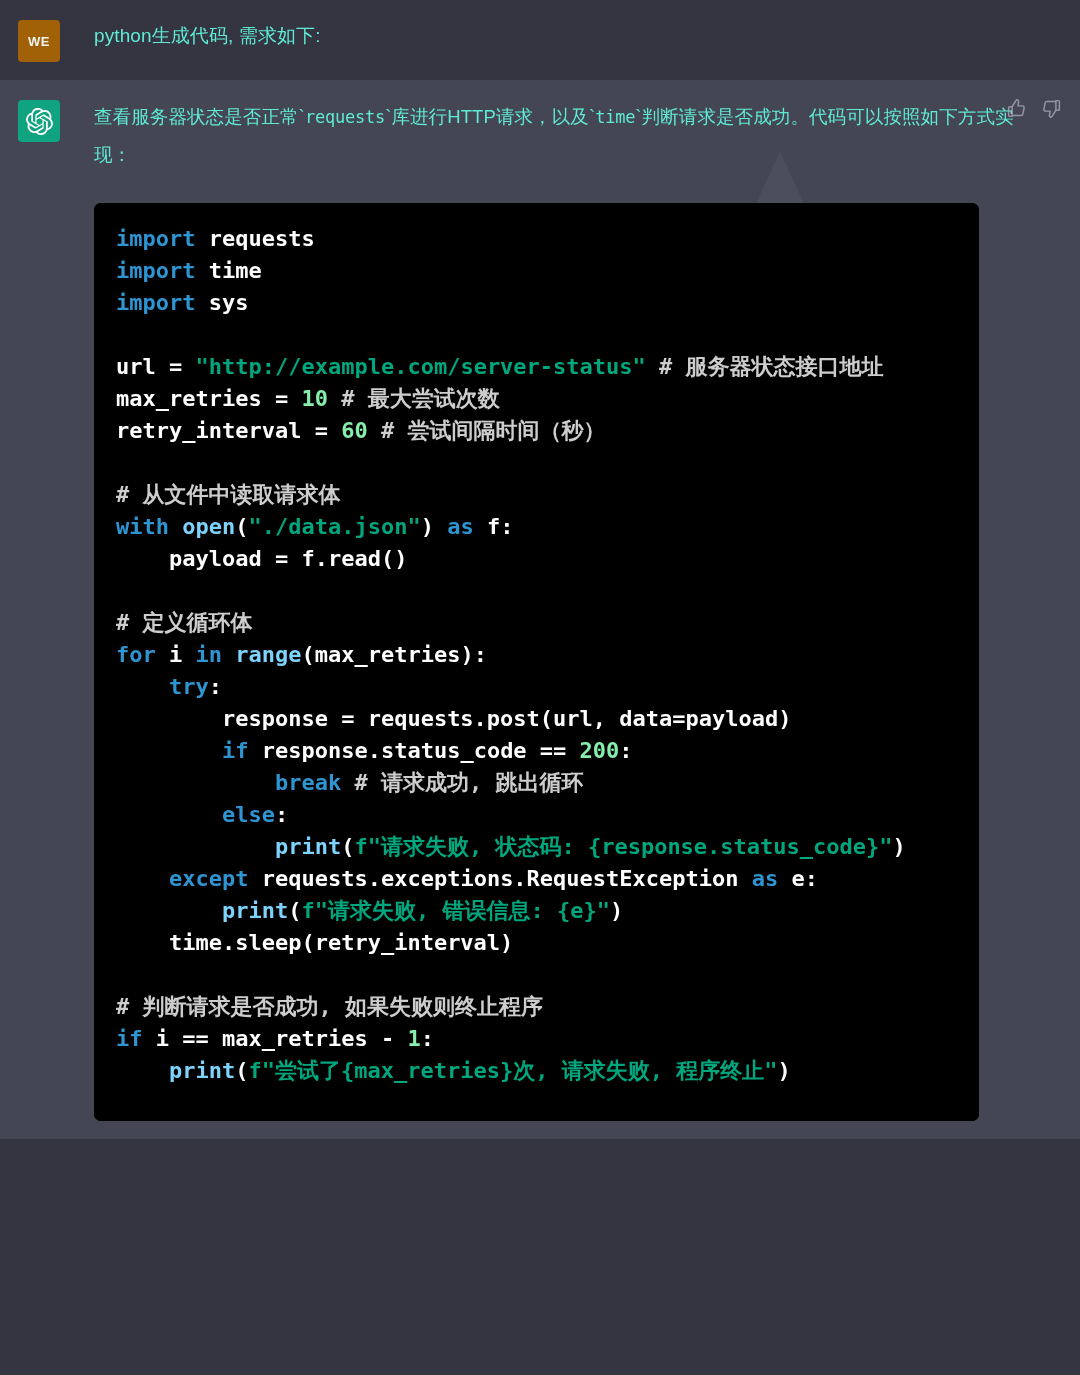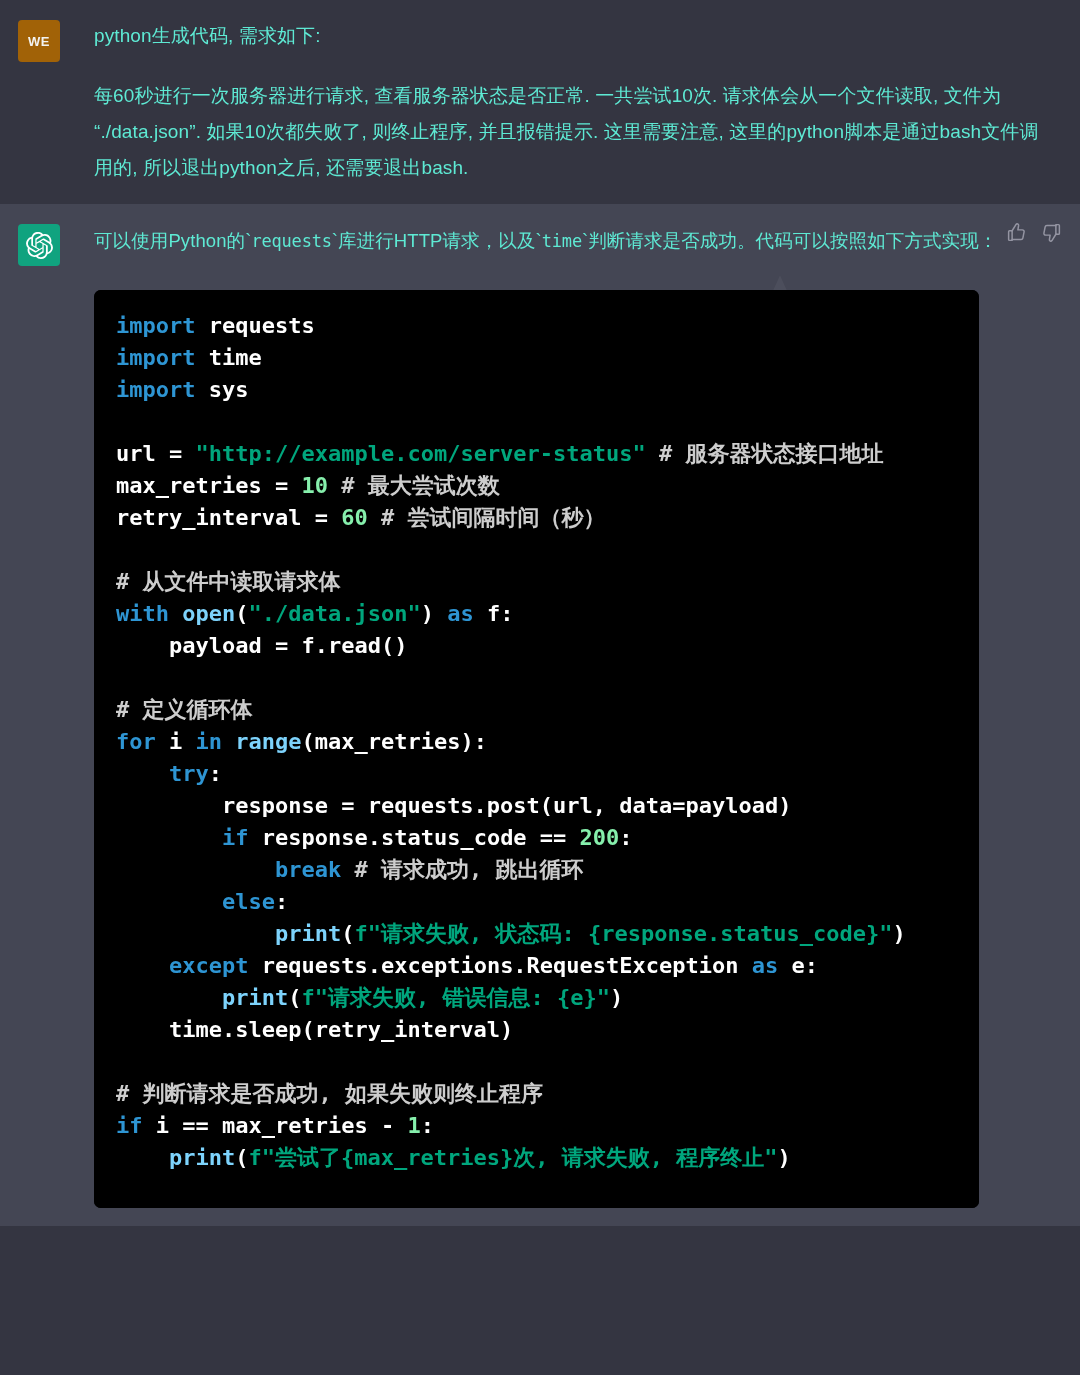--- a/index.html
+++ b/index.html
@@ -149,21 +149,20 @@
 
 <div class="conversation">
 
   <div class="msg-row user">
     <div class="msg-inner">
       <div class="avatar user">
         <span>WE</span>
       </div>
       <div class="msg-body">
         <div class="para">python生成代码, 需求如下:</div>
-        <div class="para">每60秒进行一次服务器进行请求, 查看服务器状态是否正常. 一共尝试10次. 请求体会从一个文件读取, 文件为 “./data.json”. 如果10次都失败了, 则终止程序, 并且报错提示. 这里需要注意, 这里的python脚本是通过bash文件调用的, 所以退出python之后, 还需要退出bash.</div>
       </div>
     </div>
   </div>
 
   <div class="msg-row assistant">
 
     <svg class="watermark" viewBox="0 0 200 200">
       <polygon points="100,10 150,120 100,95 50,120" fill="#ffffff"></polygon>
       <polygon points="100,30 100,190" stroke="#ffffff" stroke-width="10" fill="none"></polygon>
       <polygon points="20,130 60,105 75,150 35,170" fill="#ffffff"></polygon>
@@ -187,21 +186,21 @@
 
     <div class="msg-inner">
       <div class="avatar bot">
         <svg viewBox="0 0 24 24" fill="#ffffff">
           <path d="M22.28 9.82a5.99 5.99 0 0 0-.52-4.91 6.05 6.05 0 0 0-6.52-2.9A6 6 0 0 0 4.98 4.18a5.99 5.99 0 0 0-4 2.9 6.05 6.05 0 0 0 .74 7.1 5.98 5.98 0 0 0 .51 4.91 6.05 6.05 0 0 0 6.52 2.9A5.98 5.98 0 0 0 13.26 24a6.06 6.06 0 0 0 5.77-4.21 5.99 5.99 0 0 0 4-2.9 6.06 6.06 0 0 0-.75-7.07zm-9.02 12.6a4.48 4.48 0 0 1-2.88-1.04l.14-.08 4.78-2.76a.79.79 0 0 0 .39-.68v-6.74l2.02 1.17a.07.07 0 0 1 .04.06v5.58a4.5 4.5 0 0 1-4.5 4.49zM3.6 18.3a4.47 4.47 0 0 1-.54-3.01l.14.09 4.79 2.76a.77.77 0 0 0 .78 0l5.84-3.37v2.33a.08.08 0 0 1-.03.07l-4.84 2.79a4.5 4.5 0 0 1-6.14-1.65zM2.34 7.9a4.49 4.49 0 0 1 2.35-1.98v5.68a.77.77 0 0 0 .38.67l5.82 3.36-2.02 1.17a.08.08 0 0 1-.07 0l-4.84-2.8a4.5 4.5 0 0 1-1.62-6.1zm16.6 3.86L13.1 8.38l2.02-1.16a.08.08 0 0 1 .07 0l4.84 2.8a4.49 4.49 0 0 1-.68 8.1v-5.68a.79.79 0 0 0-.4-.68zm2.01-3.02l-.14-.09-4.78-2.78a.78.78 0 0 0-.79 0L9.4 9.24V6.91a.07.07 0 0 1 .03-.07l4.84-2.79a4.5 4.5 0 0 1 6.68 4.66zM8.3 12.87l-2.02-1.17a.08.08 0 0 1-.04-.06V6.07a4.5 4.5 0 0 1 7.38-3.45l-.14.08L8.7 5.46a.79.79 0 0 0-.39.68zm1.1-2.37l2.6-1.5 2.6 1.5v3l-2.6 1.5-2.6-1.5z"></path>
         </svg>
       </div>
 
       <div class="msg-body">
 
-        <div class="para"><span>可以使用Python的`</span><code class="inline">requests</code><span>`库进行HTTP请求，以及`</span><code class="inline">time</code><span>`判断请求是否成功。代码可以按照如下方式实现：</span></div>
+        <div class="para"><span>查看服务器状态是否正常`</span><code class="inline">requests</code><span>`库进行HTTP请求，以及`</span><code class="inline">time</code><span>`判断请求是否成功。代码可以按照如下方式实现：</span></div>
 
         <div class="code-block">
           <div class="code-body" id="code-body"><div class="code-line"><span class="t-kw">import</span><span class="t-pl"> requests</span></div><div class="code-line"><span class="t-kw">import</span><span class="t-pl"> time</span></div><div class="code-line"><span class="t-kw">import</span><span class="t-pl"> sys</span></div><div class="code-line">&nbsp;</div><div class="code-line"><span class="t-pl">url = </span><span class="t-str">"http://example.com/server-status"</span><span class="t-pl"> </span><span class="t-com"># 服务器状态接口地址</span></div><div class="code-line"><span class="t-pl">max_retries = </span><span class="t-num">10</span><span class="t-pl"> </span><span class="t-com"># 最大尝试次数</span></div><div class="code-line"><span class="t-pl">retry_interval = </span><span class="t-num">60</span><span class="t-pl"> </span><span class="t-com"># 尝试间隔时间（秒）</span></div><div class="code-line">&nbsp;</div><div class="code-line"><span class="t-com"># 从文件中读取请求体</span></div><div class="code-line"><span class="t-kw">with</span><span class="t-pl"> </span><span class="t-bi">open</span><span class="t-pl">(</span><span class="t-str">"./data.json"</span><span class="t-pl">) </span><span class="t-kw">as</span><span class="t-pl"> f:</span></div><div class="code-line"><span class="t-pl">    payload = f.read()</span></div><div class="code-line">&nbsp;</div><div class="code-line"><span class="t-com"># 定义循环体</span></div><div class="code-line"><span class="t-kw">for</span><span class="t-pl"> i </span><span class="t-kw">in</span><span class="t-pl"> </span><span class="t-bi">range</span><span class="t-pl">(max_retries):</span></div><div class="code-line"><span class="t-pl">    </span><span class="t-kw">try</span><span class="t-pl">:</span></div><div class="code-line"><span class="t-pl">        response = requests.post(url, data=payload)</span></div><div class="code-line"><span class="t-pl">        </span><span class="t-kw">if</span><span class="t-pl"> response.status_code == </span><span class="t-num">200</span><span class="t-pl">:</span></div><div class="code-line"><span class="t-pl">            </span><span class="t-kw">break</span><span class="t-pl"> </span><span class="t-com"># 请求成功, 跳出循环</span></div><div class="code-line"><span class="t-pl">        </span><span class="t-kw">else</span><span class="t-pl">:</span></div><div class="code-line"><span class="t-pl">            </span><span class="t-bi">print</span><span class="t-pl">(</span><span class="t-str">f"请求失败, 状态码: {response.status_code}"</span><span class="t-pl">)</span></div><div class="code-line"><span class="t-pl">    </span><span class="t-kw">except</span><span class="t-pl"> requests.exceptions.RequestException </span><span class="t-kw">as</span><span class="t-pl"> e:</span></div><div class="code-line"><span class="t-pl">        </span><span class="t-bi">print</span><span class="t-pl">(</span><span class="t-str">f"请求失败, 错误信息: {e}"</span><span class="t-pl">)</span></div><div class="code-line"><span class="t-pl">    time.sleep(retry_interval)</span></div><div class="code-line">&nbsp;</div><div class="code-line"><span class="t-com"># 判断请求是否成功, 如果失败则终止程序</span></div><div class="code-line"><span class="t-kw">if</span><span class="t-pl"> i == max_retries - </span><span class="t-num">1</span><span class="t-pl">:</span></div><div class="code-line"><span class="t-pl">    </span><span class="t-bi">print</span><span class="t-pl">(</span><span class="t-str">f"尝试了{max_retries}次, 请求失败, 程序终止"</span><span class="t-pl">)</span></div></div>
         </div>
 
       </div>
     </div>
   </div>
 
 </div>

